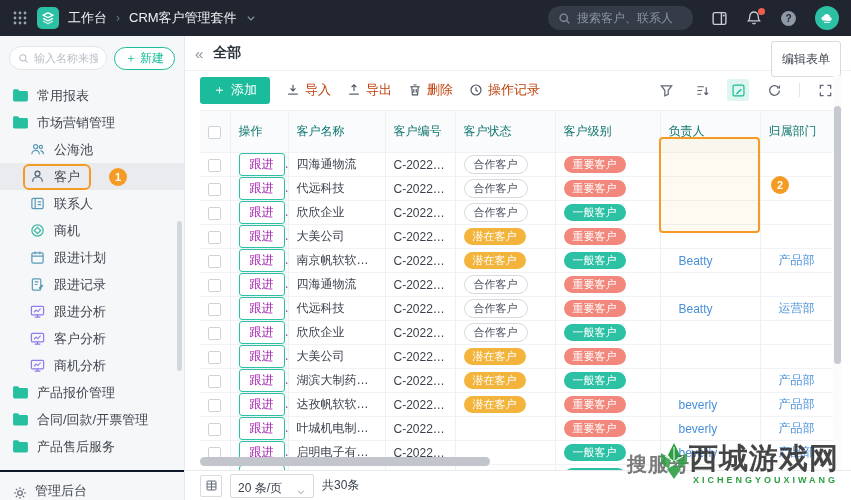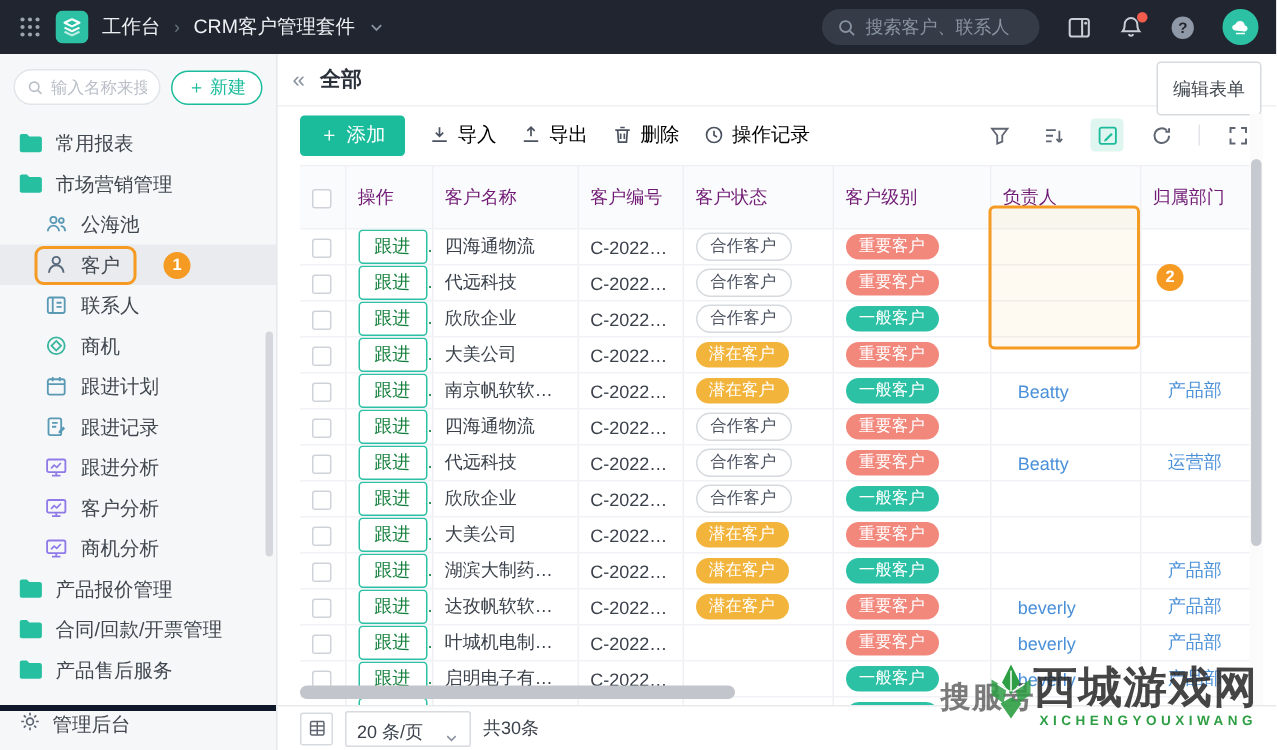--- a/index.html
+++ b/index.html
@@ -37,55 +37,55 @@
   .sb-item { height:27px; display:flex; align-items:center; gap:9px; padding-left:13px;
              font-size:13px; color:#40474f; cursor:pointer; white-space:nowrap; }
   .sb-item.indent { padding-left:30px; }
   .sb-item.selected { background:#e9ebef; }
   .sel-outline { display:inline-flex; align-items:center; gap:9px; border:2px solid #f59a23;
                  border-radius:6px; padding:2px 9px 2px 5px; margin-left:-7px; background:transparent; }
   .anno-badge { width:18px; height:18px; border-radius:50%; background:#f59a23; color:#fff;
                 font-size:11px; display:inline-flex; align-items:center; justify-content:center;
                 margin-left:9px; flex:none; font-weight:bold; }
   .sb-label { overflow:hidden; text-overflow:ellipsis; }
-  .sb-footer { position:absolute; left:0; right:0; bottom:0; height:30px; border-top:4px solid #0f172a;
-               display:flex; align-items:flex-start; gap:8px; padding-left:13px; font-size:13px; color:#40474f;
+  .sb-footer { position:absolute; left:0; right:0; bottom:0; height:30px; border-top:2px solid #0f172a;
+               display:flex; align-items:flex-end; gap:8px; padding-left:13px; font-size:13px; color:#40474f;
                background:#f6f7f9; cursor:pointer; z-index:2; }
   .sb-scroll { position:absolute; right:2px; top:185px; width:5px; height:150px; background:#d4d7dc; border-radius:3px; }
 
   
   .main { position:absolute; top:36px; left:185px; width:666px; bottom:0; background:#fff; }
   .main-header { height:34px; display:flex; align-items:center; padding:0 10px; position:relative;
                  box-shadow:0 1px 0 #eef0f2; }
   .collapse { color:#8a919e; font-size:15px; cursor:pointer; margin-right:10px; }
   .view-title { font-size:14px; font-weight:bold; color:#2b313a; }
   .edit-form { position:absolute; right:10px; top:5px; height:36px; padding:0 10px; background:#fff;
                border:1px solid #d7dade; border-radius:3px; font-size:12px; color:#40474f; cursor:pointer; }
 
   .toolbar { height:40px; display:flex; align-items:center; padding:0 15px; gap:16px; }
   .btn-add { height:27px; padding:0 13px; background:#1bbc9b; color:#fff; border:none; border-radius:3px;
              font-size:13px; display:flex; align-items:center; gap:5px; cursor:pointer; }
-  .tool-btn { display:flex; gap:5px; font-size:13px; color:#000000; cursor:pointer;
+  .tool-btn { display:flex; gap:5px; font-size:13px; color:#c2410c; cursor:pointer;
               background:none; border:none; white-space:nowrap; }
   .toolbar-right { margin-left:auto; display:flex; align-items:center; gap:14px; color:#5f6672; }
   .ticon { width:22px; height:22px; display:flex; align-items:center; justify-content:center; cursor:pointer; border-radius:3px; }
   .ticon.active { background:#dff5ef; }
   .tool-divider { width:1px; height:14px; background:#e3e5e9; }
 
   
   .table-wrap { position:absolute; top:74px; left:15px; width:638px; bottom:30px; overflow:hidden; }
   table { border-collapse:collapse; table-layout:fixed; width:638px; }
   th, td { border-right:1px solid #eef0f3; border-bottom:1px solid #f1f2f5; padding:0 8px;
            font-size:12px; text-align:left; overflow:hidden; white-space:nowrap; text-overflow:ellipsis; }
-  th { height:42px; background:#fafbfc; color:#701a75; font-weight:normal; border-top:1px solid #eef0f3; }
+  th { height:42px; background:#fafbfc; color:#0f766e; font-weight:normal; border-top:1px solid #eef0f3; }
   td { height:24px; color:#3b424c; }
   th:first-child, td:first-child { border-left:none; }
   .cb { width:13px; height:13px; border:1px solid #cfd3d9; border-radius:2px; background:#fff;
         display:inline-block; vertical-align:middle; cursor:pointer; }
-  .follow-btn { padding:2px 10px; border:1px solid #2cc1a5; color:#15803d; background:#fff;
+  .follow-btn { padding:2px 10px; border:1px solid #2cc1a5; color:#a21caf; background:#fff;
                 border-radius:3px; font-size:12px; cursor:pointer; }
   .pill { display:inline-block; padding:2px 9px; border-radius:10px; font-size:11px; line-height:13px; color:#fff; }
   .pill.coop { background:#fff; border:1px solid #d6d9dd; color:#4b5260; }
   .pill.pot  { background:#f3b43c; }
   .pill.imp  { background:#f2877c; }
   .pill.norm { background:#2cc1a5; }
   .cell-link { color:#4a90d9; cursor:pointer;margin-left:10px; }
 
   
   .anno-box2 { position:absolute; left:474px; top:101px; width:101px; height:96px; border:2px solid #f59a23;

